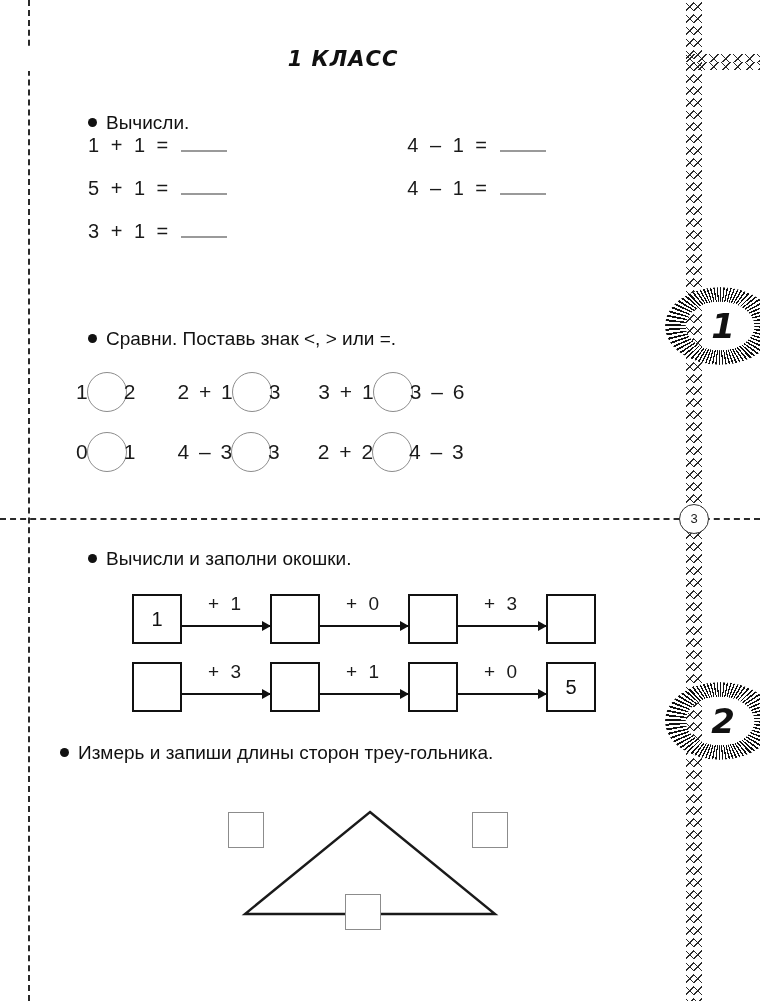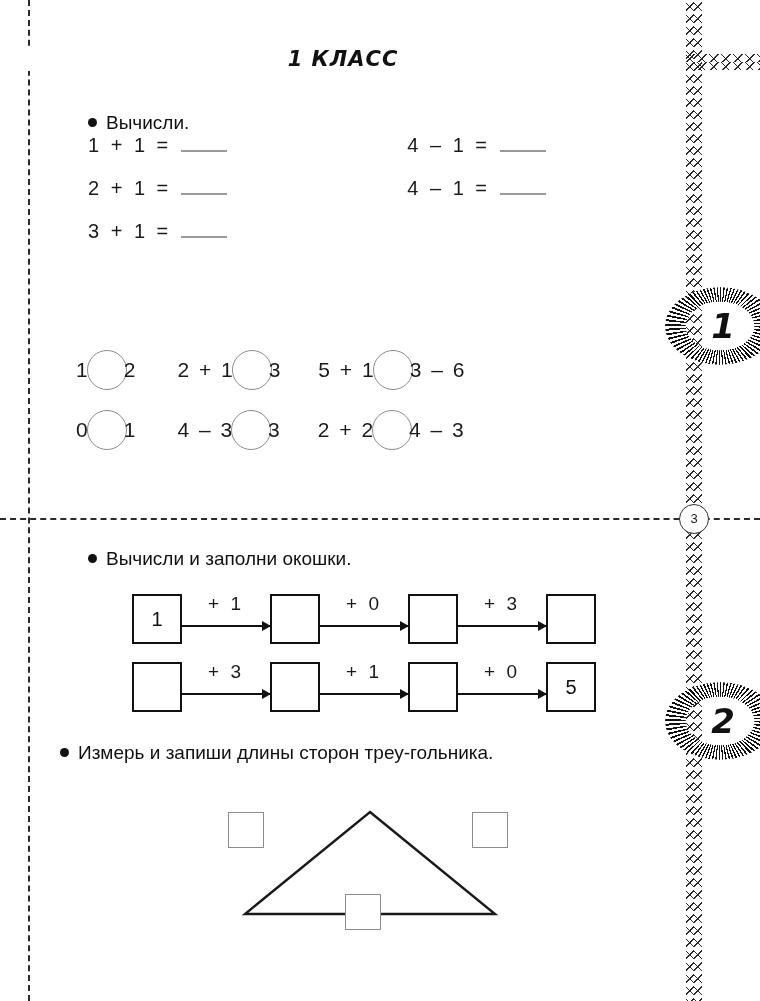--- a/index.html
+++ b/index.html
@@ -176,21 +176,21 @@
       <div class="task-title">
         <span class="bullet"></span><span>Вычисли.</span>
       </div>
       <div class="cols">
         <div class="col left">
           <div class="eq">
             <span>1 + 1 =</span>
             <span class="blank"></span>
           </div>
           <div class="eq">
-            <span>2 + 1 =</span>
+            <span>5 + 1 =</span>
             <span class="blank"></span>
           </div>
           <div class="eq">
             <span>3 + 1 =</span>
             <span class="blank"></span>
           </div>
         </div>
         <div class="col right">
           <div class="eq">
             <span>4 – 1 =</span>
@@ -198,36 +198,39 @@
           </div>
           <div class="eq">
             <span>4 – 1 =</span>
             <span class="blank"></span>
           </div>
         </div>
       </div>
     </div>
 
     <div class="task" id="task2">
+      <div class="task-title">
+        <span class="bullet"></span><span>Сравни.  Поставь  знак  &lt;,  &gt;  или  =.</span>
+      </div>
       <div class="rows">
         <div class="cmp-row">
           <div class="cmp-item">
             <span class="lhs">1</span>
             <span class="circle"></span>
             <span class="rhs">2</span>
           </div>
           <div class="gap-a"></div>
           <div class="cmp-item">
             <span class="lhs">2 + 1</span>
             <span class="circle"></span>
             <span class="rhs">3</span>
           </div>
           <div class="gap-b"></div>
           <div class="cmp-item">
-            <span class="lhs">5 + 1</span>
+            <span class="lhs">3 + 1</span>
             <span class="circle"></span>
             <span class="rhs">3 – 6</span>
           </div>
         </div>
         <div class="cmp-row">
           <div class="cmp-item">
             <span class="lhs">0</span>
             <span class="circle"></span>
             <span class="rhs">1</span>
           </div>

